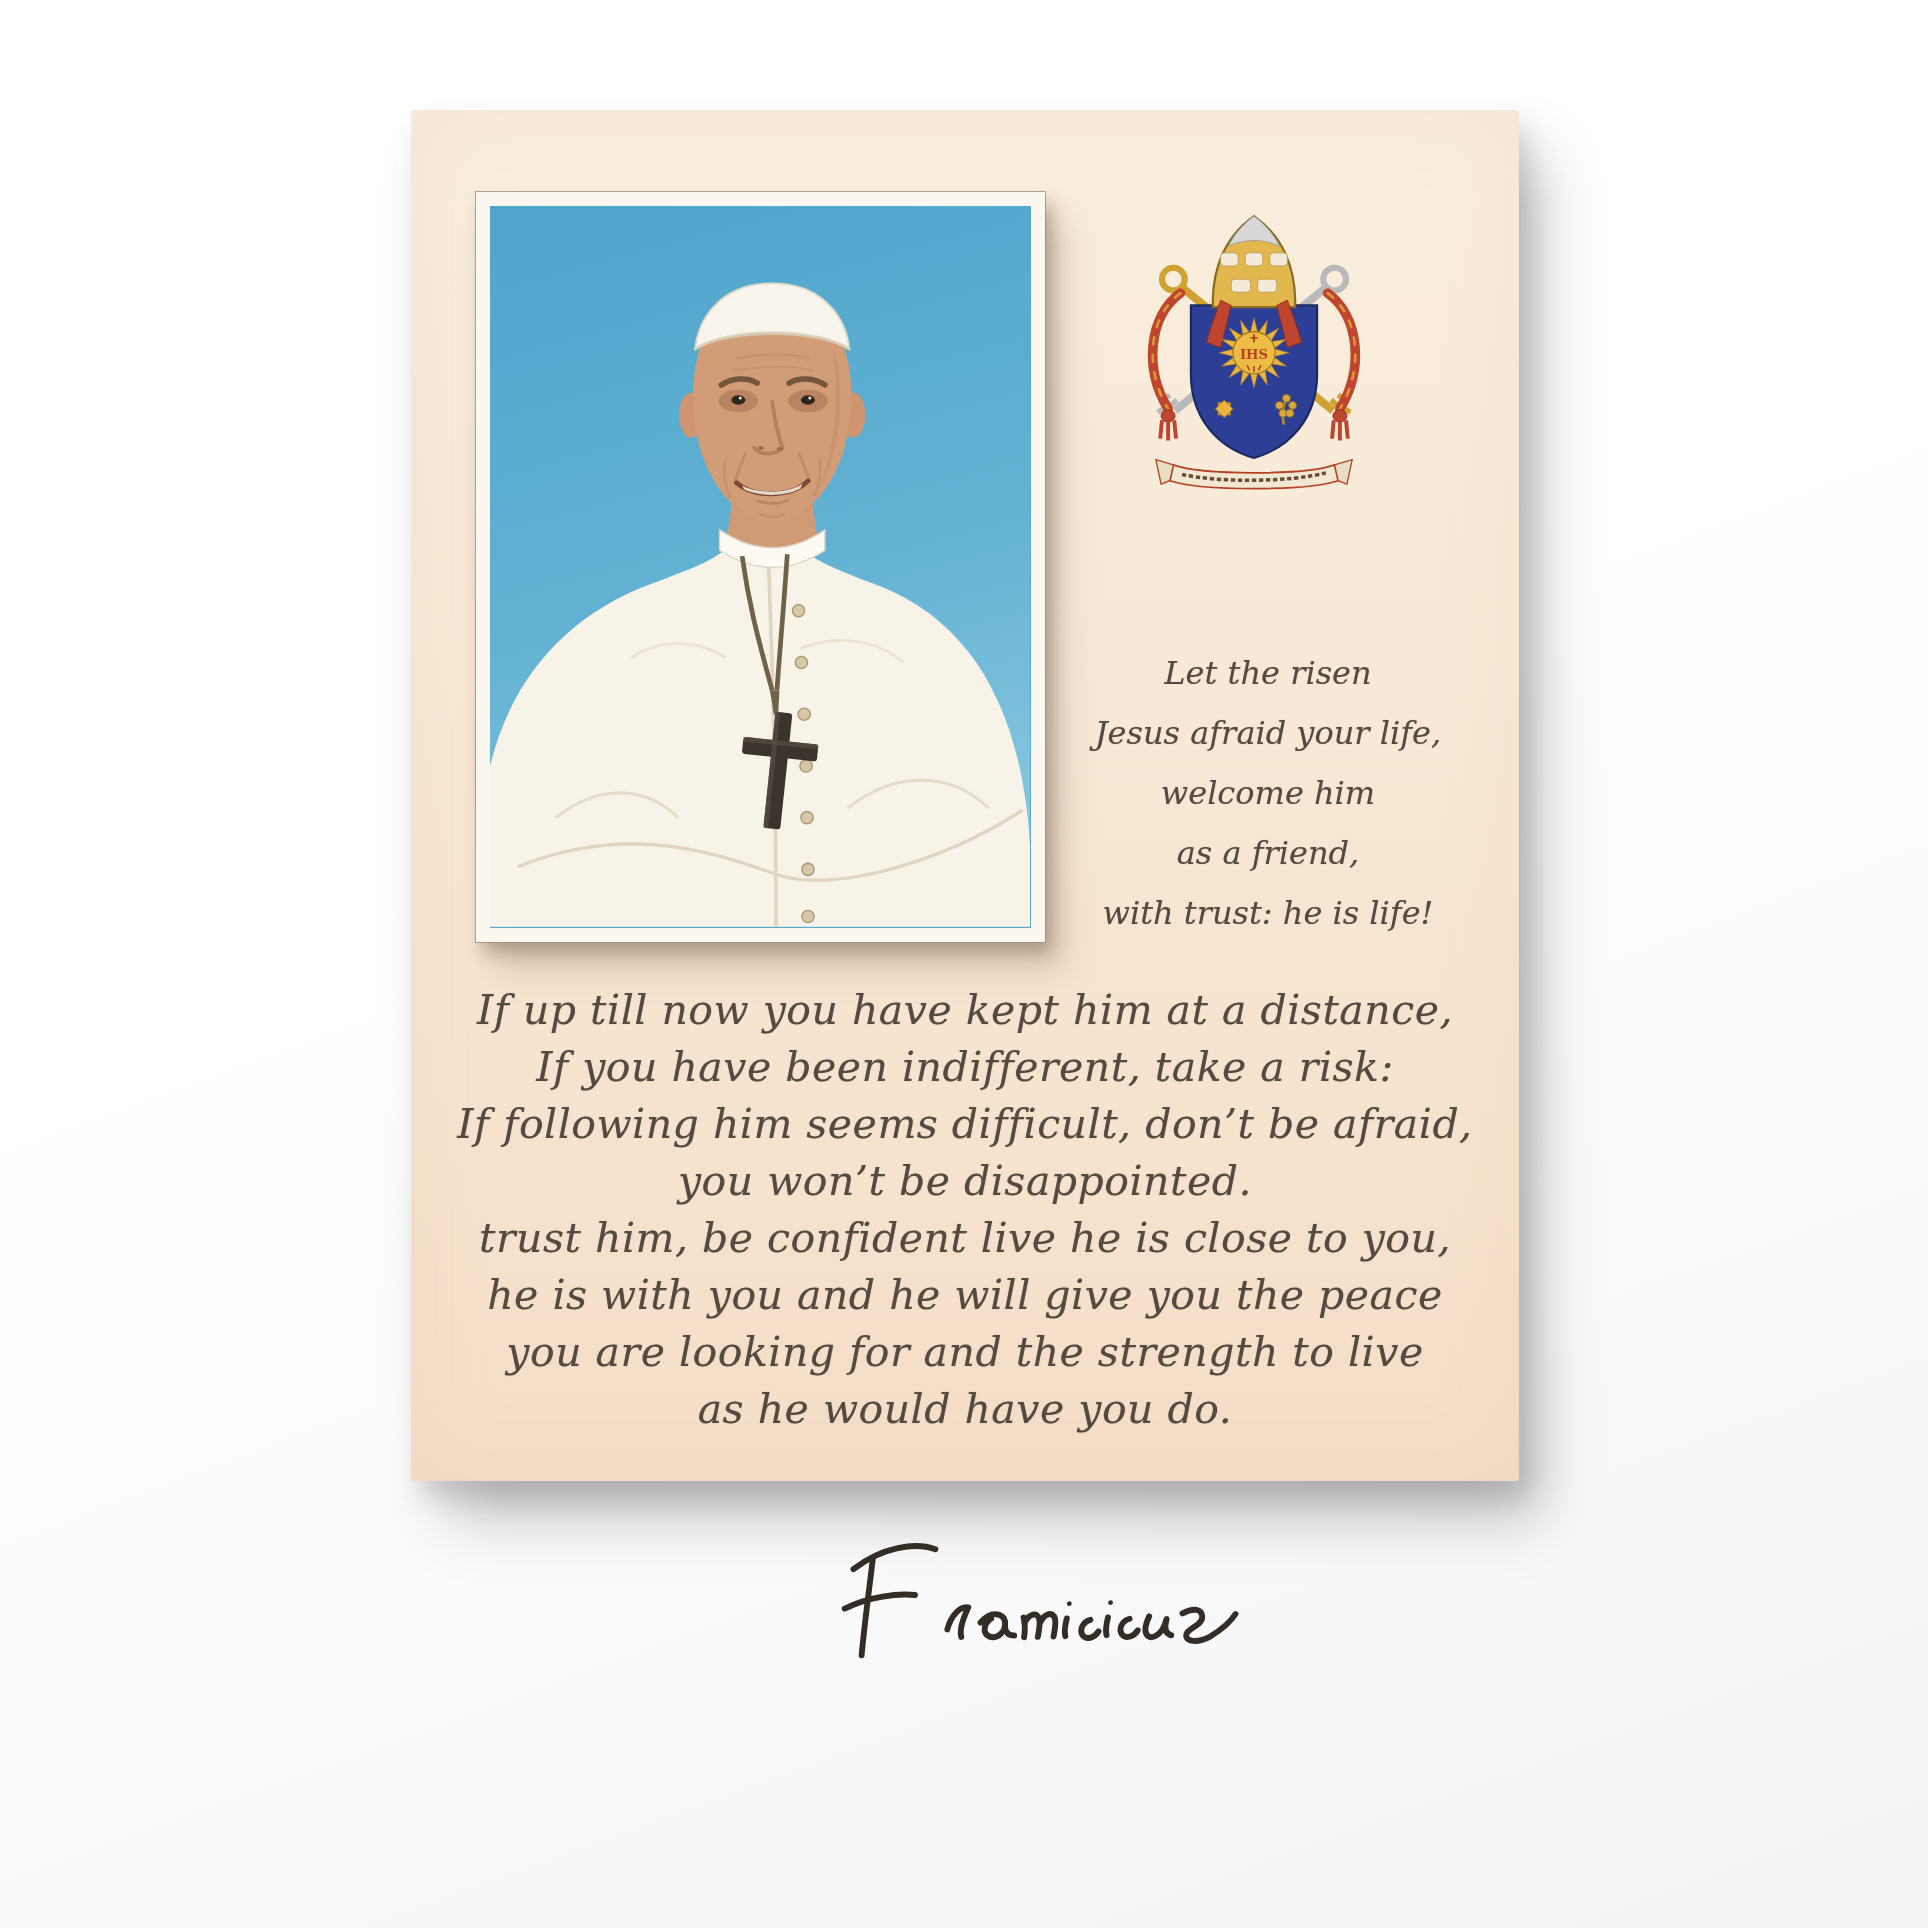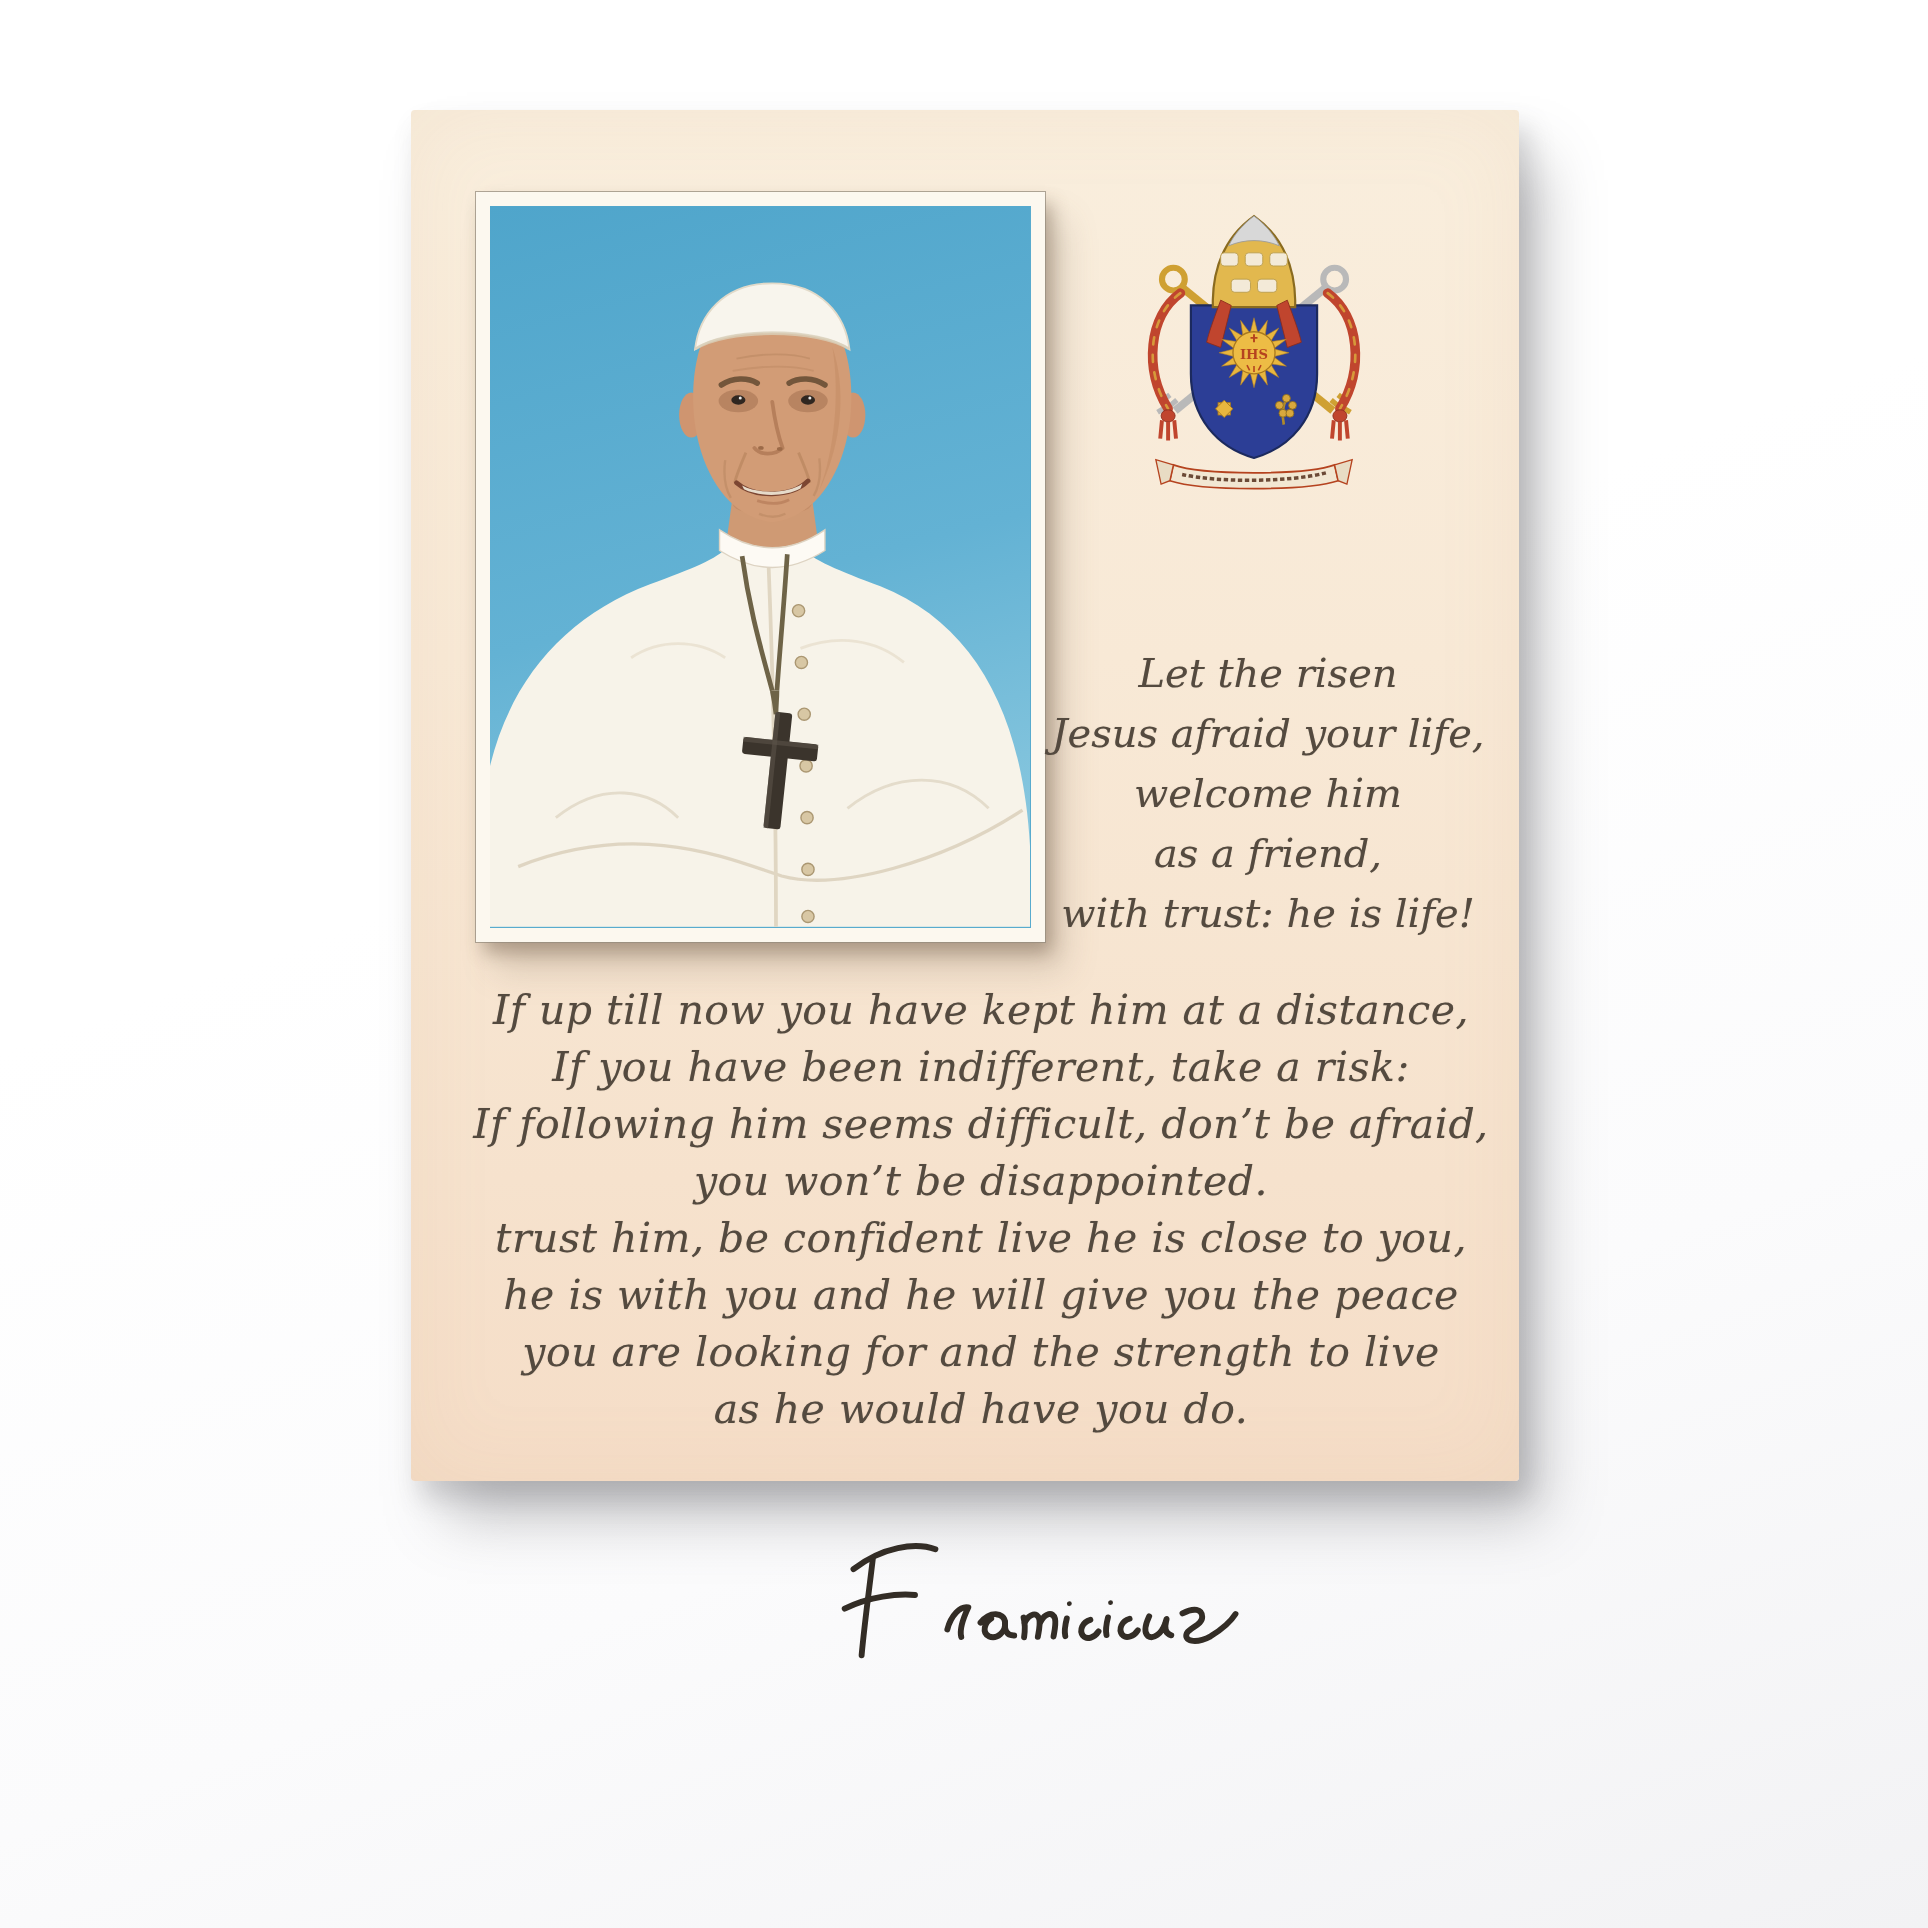--- a/index.html
+++ b/index.html
@@ -17,22 +17,22 @@
   .photo-frame{
     position:absolute;left:65px;top:82px;width:569px;height:750px;box-sizing:border-box;
     border:14px solid #fcf8ef;outline:0.9px solid rgba(150,140,125,.75);
     box-shadow:6.6px 11.3px 17px rgba(110,90,70,.45),19px 28px 32px rgba(120,100,80,.22);
     background:#58abce;
   }
   .photo-frame svg{display:block;width:540px;height:721px;}
   .coat{position:absolute;left:711px;top:92px;width:264px;height:298px;}
   .quote{color:#544a3f;font-style:italic;text-shadow:0 0 0.9px rgba(84,74,63,.35);}
   .quote div{white-space:nowrap;}
-  .quote-right{position:absolute;left:612px;top:533px;width:490px;text-align:center;font-size:40px;line-height:60px;}
-  .quote-main{position:absolute;left:0;top:872px;width:1108px;text-align:center;font-size:41px;line-height:57px;letter-spacing:0.5px;margin-left:16px;}
+  .quote-right{position:absolute;left:612px;top:533px;width:490px;text-align:center;font-size:32px;line-height:60px;}
+  .quote-main{position:absolute;left:0;top:872px;width:1108px;text-align:center;font-size:41px;line-height:57px;letter-spacing:0.5px;}
   .signature{position:absolute;left:400px;top:1417px;width:452px;height:157px;transform:rotate(-1.5deg);}
   .visually-hidden{position:absolute;width:0.9px;height:0.9px;overflow:hidden;clip:rect(0 0 0 0);white-space:nowrap;}
 </style>
 </head>
 <body>
 
 <div class="card">
 
   <div class="photo-frame">
     <svg viewBox="0 0 574 766">

